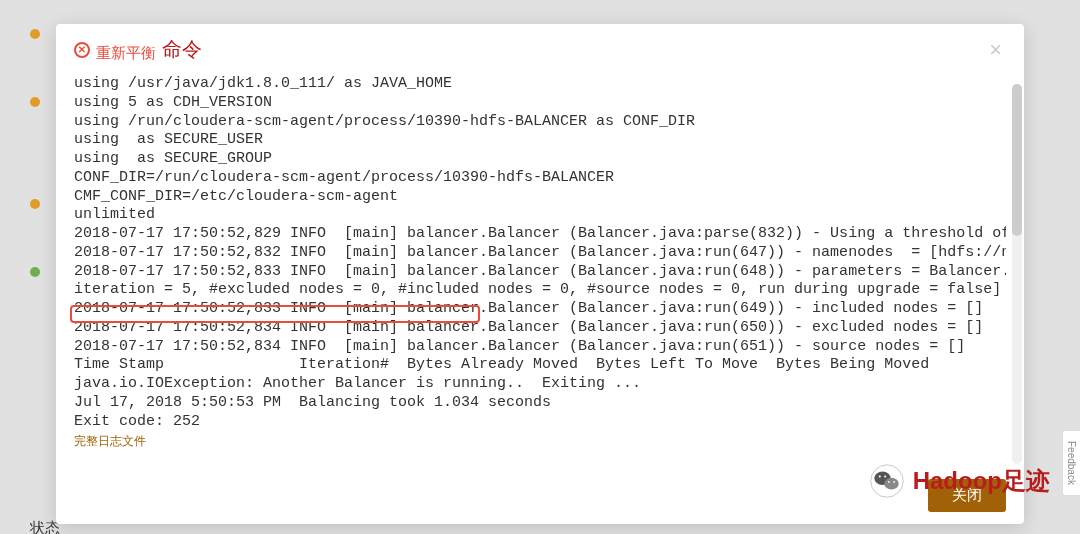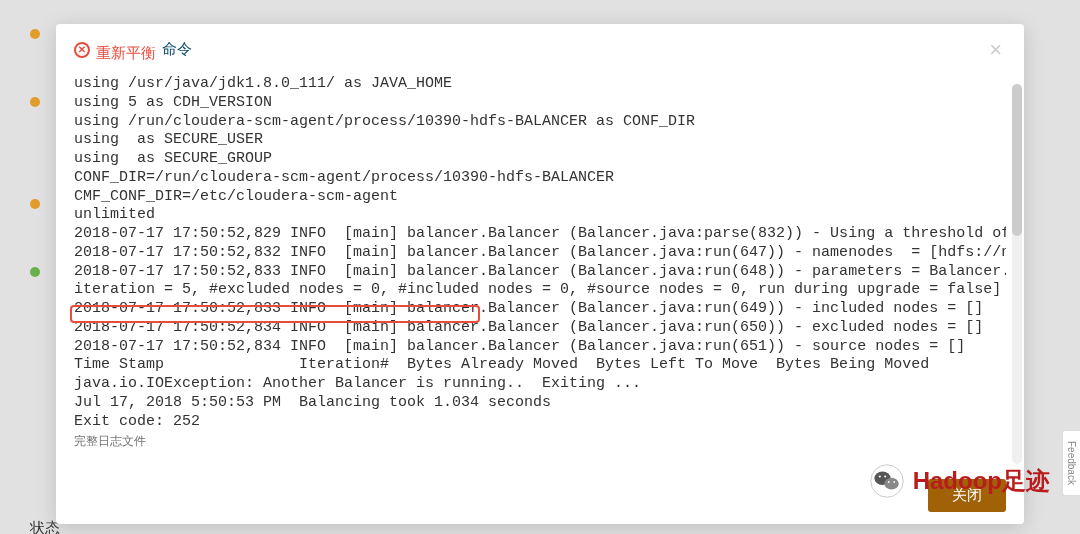--- a/index.html
+++ b/index.html
@@ -97,21 +97,21 @@
       border-radius: 50%;
       display: inline-flex;
       align-items: center;
       justify-content: center;
       color: #E74C3C;
       font-size: 10px;
       font-weight: bold;
     }
     
     .modal-title { color: #E74C3C; font-size: 15px; margin-top: 8px; }
-    .modal-subtitle { color: #0c4a6e; font-size: 15px; }
+    .modal-subtitle { color: #b91c1c; font-size: 20px; }
     
     .close-x {
       margin-left: auto;
       color: #ccc;
       font-size: 22px;
       cursor: pointer;
       padding: 0 4px;
     }
     
     .modal-body {
@@ -124,21 +124,21 @@
     .log-output {
       font-family: "Courier New", monospace;
       font-size: 15px;
       line-height: 1.25;
       color: #333;
       white-space: pre;
       overflow-x: hidden;
     }
     
     .log-link {
-      color: #737373;
+      color: #a16207;
       font-family: -apple-system, sans-serif;
       font-size: 12px;
       cursor: pointer;
       display: inline-block;
     }
     
     .highlight-box {
       position: absolute;
       border: 2px solid #E74C3C;
       border-radius: 4px;

